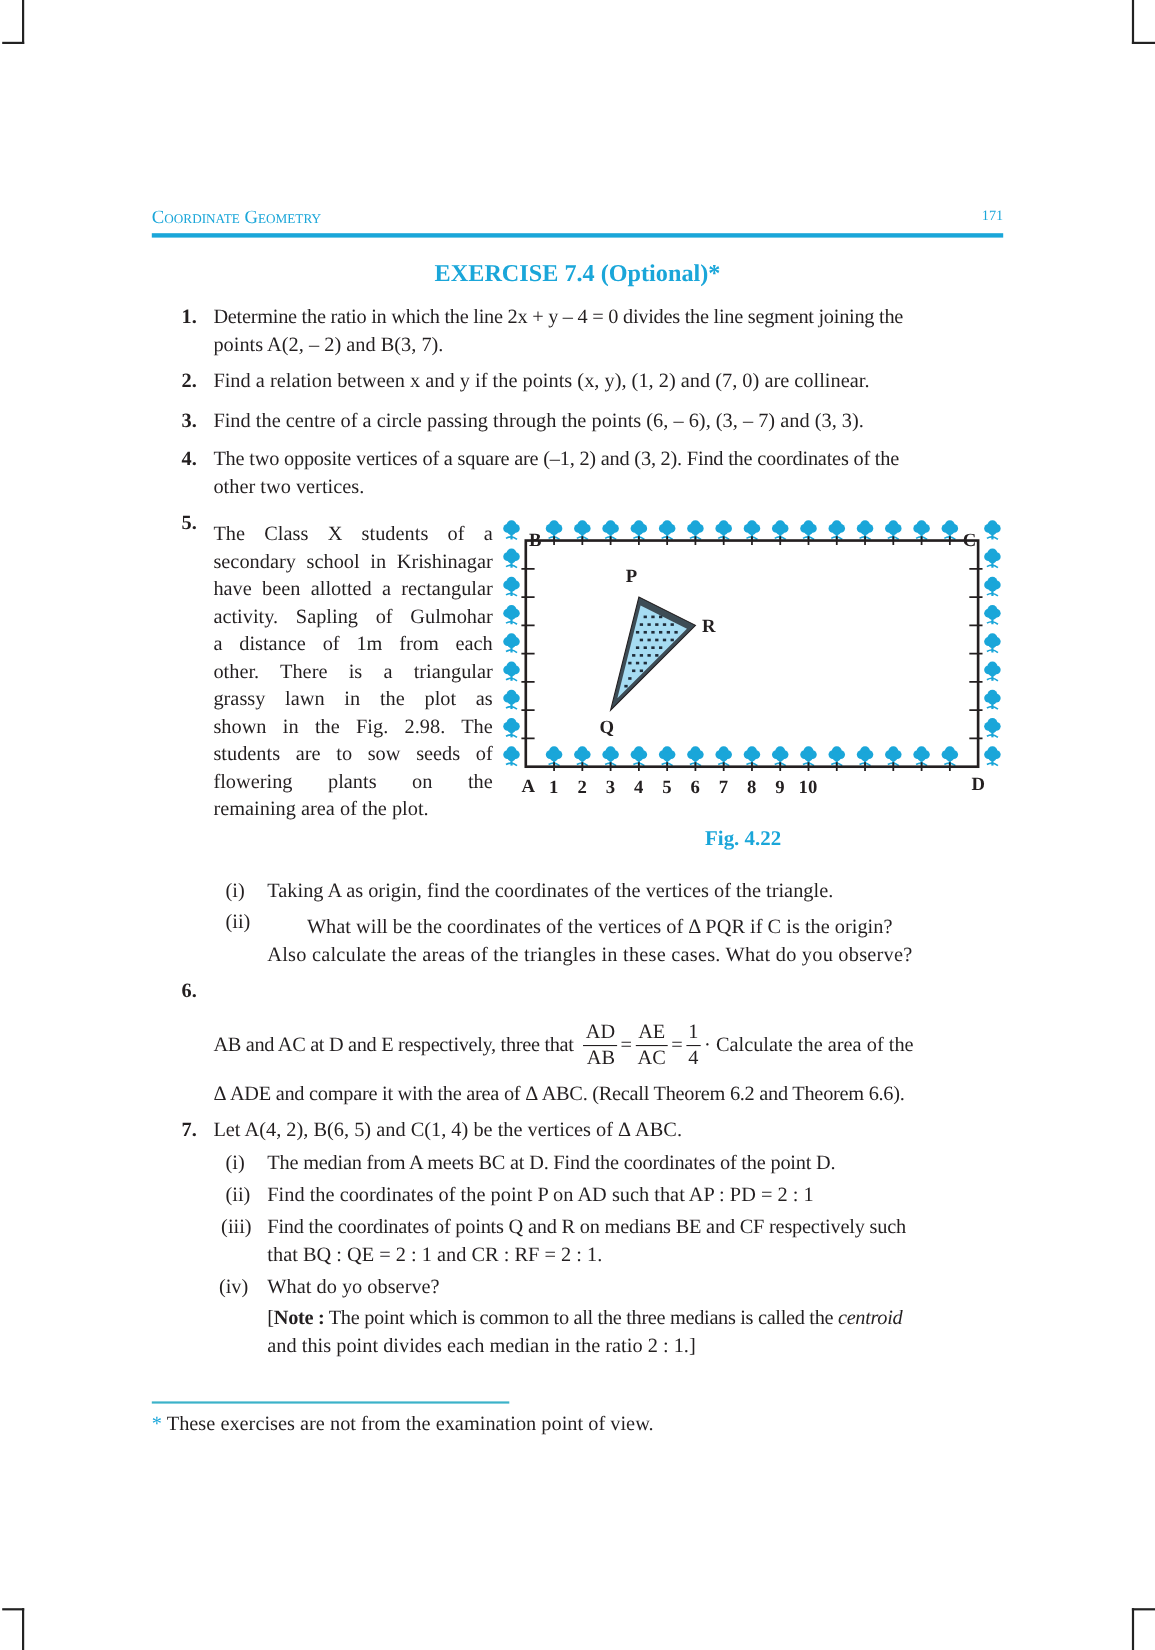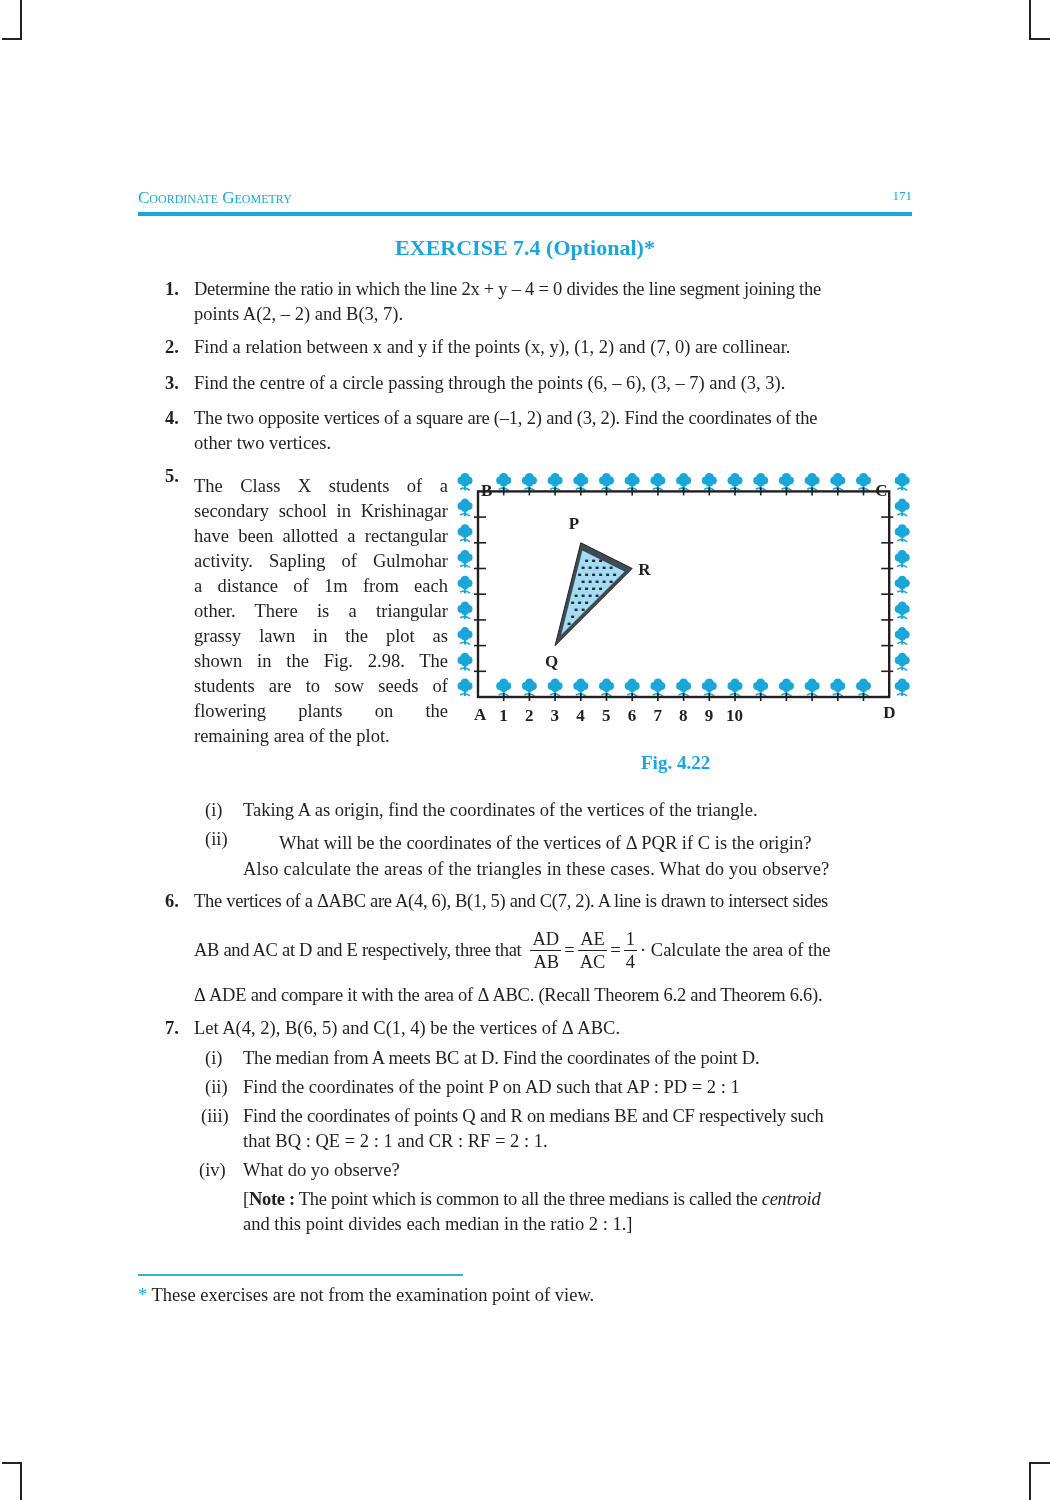--- a/index.html
+++ b/index.html
@@ -581,21 +581,20 @@
   <span style="position:absolute;left:38px;top:0;white-space:nowrap;">Taking A as origin, find the coordinates of the vertices of the triangle.</span>
 </div>
 <div class="sub" style="left:205px;top:827px;">
   <span style="position:absolute;left:0;top:0;">(ii)</span>
   <span style="position:absolute;left:38px;top:4px;white-space:nowrap;margin-left:36px;">What will be the coordinates of the vertices of Δ PQR if C is the origin?</span>
 </div>
 <div class="sub" style="left:243px;top:857px;white-space:nowrap;letter-spacing:0.2px;">Also calculate the areas of the triangles in these cases. What do you observe?</div>
 
 <div class="q" style="left:165px;top:889px;width:760px;height:110px;">
   <span class="qnum" style="left:0;top:0;">6.</span>
-  <div style="position:absolute;left:29px;top:0;white-space:nowrap;letter-spacing:-0.3px;">The vertices of a ΔABC are A(4, 6), B(1, 5) and C(7, 2). A line is drawn to intersect sides</div>
   <div style="position:absolute;left:29px;top:36px;white-space:nowrap;height:50px;display:flex;align-items:center;">
     <span style="letter-spacing:-0.3px;">AB and AC at D and E respectively, three that</span>
     <span class="frac" style="margin-left:9px;text-align:right;">
       <span class="n">AD</span>
       <span class="d">AB</span>
     </span>
     <span>=</span>
     <span class="frac">
       <span class="n">AE</span>
       <span class="d">AC</span>

